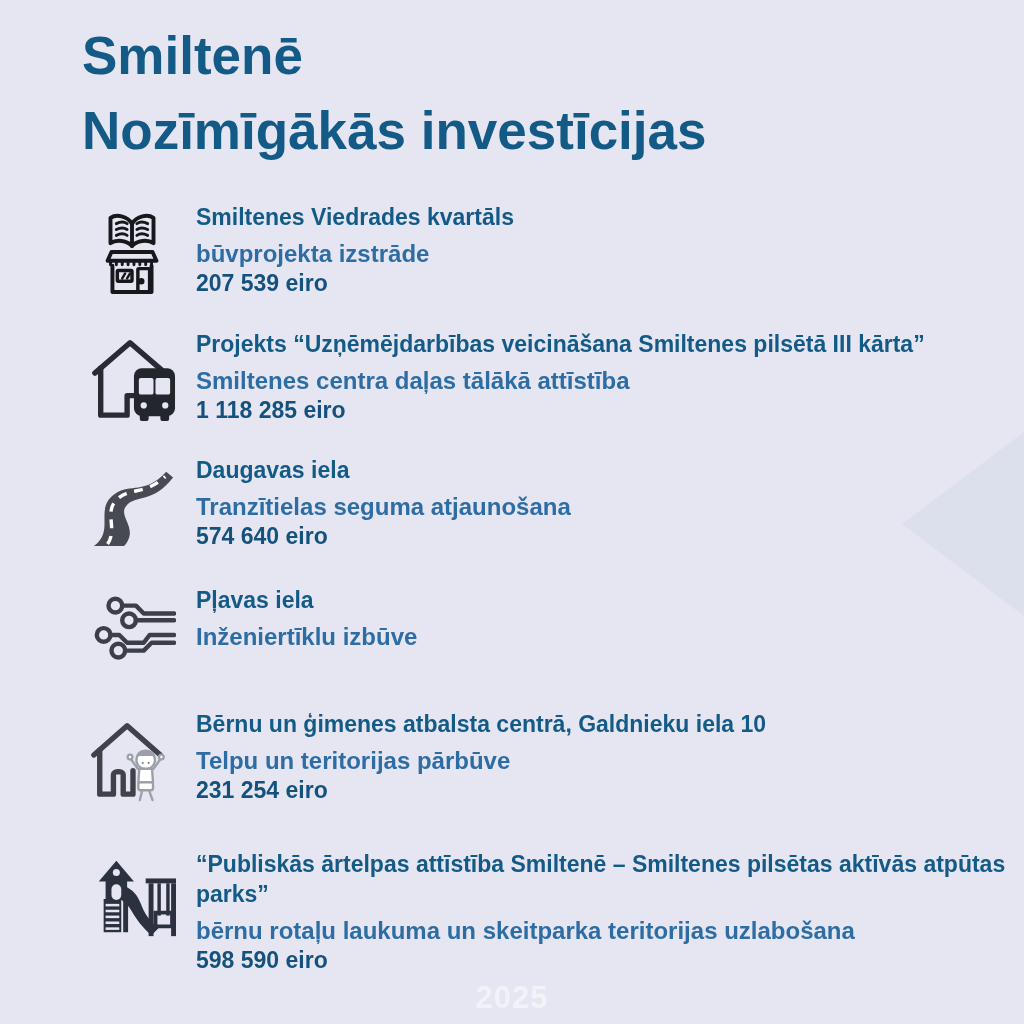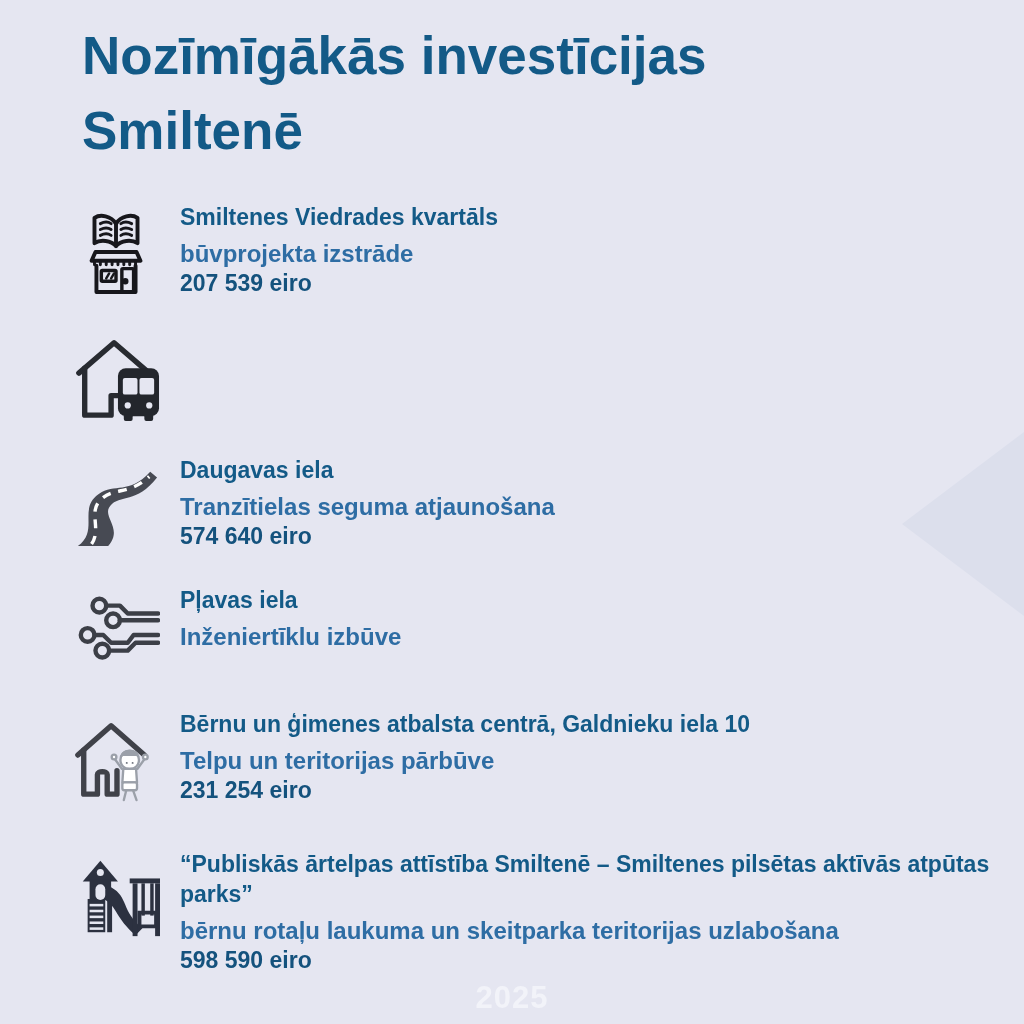--- a/index.html
+++ b/index.html
@@ -10,21 +10,21 @@
   }
   .deco-triangle{
     position:absolute;right:0;top:432px;width:122px;height:184px;
     background:#dcdfec;
     clip-path:polygon(100% 0, 0 50%, 100% 100%);
   }
   .page-title{
     position:absolute;left:82px;top:18px;width:880px;
     font-size:53px;font-weight:700;color:#135a87;line-height:1.42;
   }
-  .item{position:absolute;left:60px;display:flex;align-items:flex-start;}
+  .item{position:absolute;left:76px;display:flex;align-items:flex-start;}
   .icon-box{width:112px;min-width:112px;display:flex;justify-content:center;margin-top:4px;}
   .icon-box svg{width:88px;height:88px;}
   .text{margin-left:8px;max-width:822px;}
   .item-title{font-size:23px;font-weight:700;color:#135a87;line-height:1.3;}
   .item-desc{font-size:24px;font-weight:700;color:#2e6da4;line-height:1.3;margin-top:5px;}
   .item-amount{font-size:23px;font-weight:700;color:#14527d;line-height:1.25;}
   #item-1{top:203px}
   #item-2{top:330px}
   #item-3{top:456px}
   #item-4{top:586px}
@@ -36,22 +36,22 @@
   }
 </style>
 </head>
 <body>
 
 <div class="canvas">
 
   <div class="deco-triangle"></div>
 
   <div class="page-title">
+    <div>Smiltenē</div>
     <div>Nozīmīgākās investīcijas</div>
-    <div>Smiltenē</div>
   </div>
 
   <div class="item" id="item-1">
     <div class="icon-box">
       <svg viewBox="0 0 90 90" aria-hidden="true">
         <g fill="none" stroke="#17171c" stroke-width="4" stroke-linecap="round" stroke-linejoin="round">
           <path d="M45 17 C40 9 29 7 23 11 V37 C29 33 40 34 45 40 C50 34 61 33 67 37 V11 C61 7 50 9 45 17 Z"></path>
           <path d="M45 17 V40"></path>
           <path d="M29 17 C33 15 37 15 40 17 M29 23 C33 21 37 21 40 23 M29 29 C33 27 37 27 40 29" stroke-width="3"></path>
           <path d="M61 17 C57 15 53 15 50 17 M61 23 C57 21 53 21 50 23 M61 29 C57 27 53 27 50 29" stroke-width="3"></path>
@@ -85,20 +85,25 @@
           <rect x="74" y="82" width="9" height="7" rx="2"></rect>
         </g>
         <g fill="#e5e6f1">
           <rect x="52" y="45" width="15" height="17" rx="2"></rect>
           <rect x="69" y="45" width="15" height="17" rx="2"></rect>
           <circle cx="57" cy="73" r="3.2"></circle>
           <circle cx="79" cy="73" r="3.2"></circle>
         </g>
       </svg>
     </div>
+    <div class="text">
+      <div class="item-title">Projekts “Uzņēmējdarbības veicināšana Smiltenes pilsētā III kārta”</div>
+      <div class="item-desc">Smiltenes centra daļas tālākā attīstība</div>
+      <div class="item-amount">1 118 285 eiro</div>
+    </div>
   </div>
 
   <div class="item" id="item-3">
     <div class="icon-box">
       <svg viewBox="0 0 90 90" aria-hidden="true">
         <path d="M6 88 C28 72 6 50 27 35 C44 23 58 36 80 12 L87 18 C66 45 49 35 39 47 C30 58 53 70 37 88 Z" fill="#474a53"></path>
         <path d="M20 86 C31 70 15 52 31 39 C44 28 58 36 79 17" stroke="#ffffff" stroke-width="3.5" stroke-dasharray="9 8" fill="none"></path>
       </svg>
     </div>
     <div class="text">

